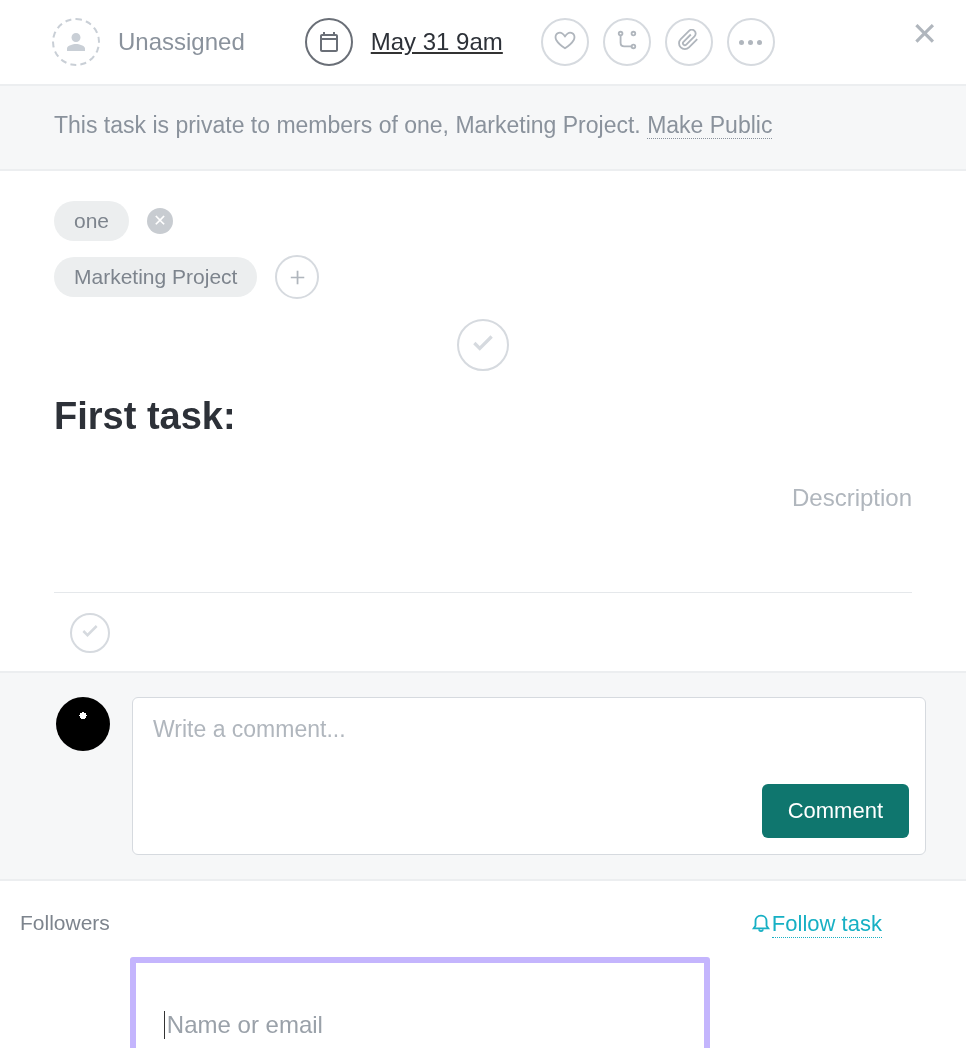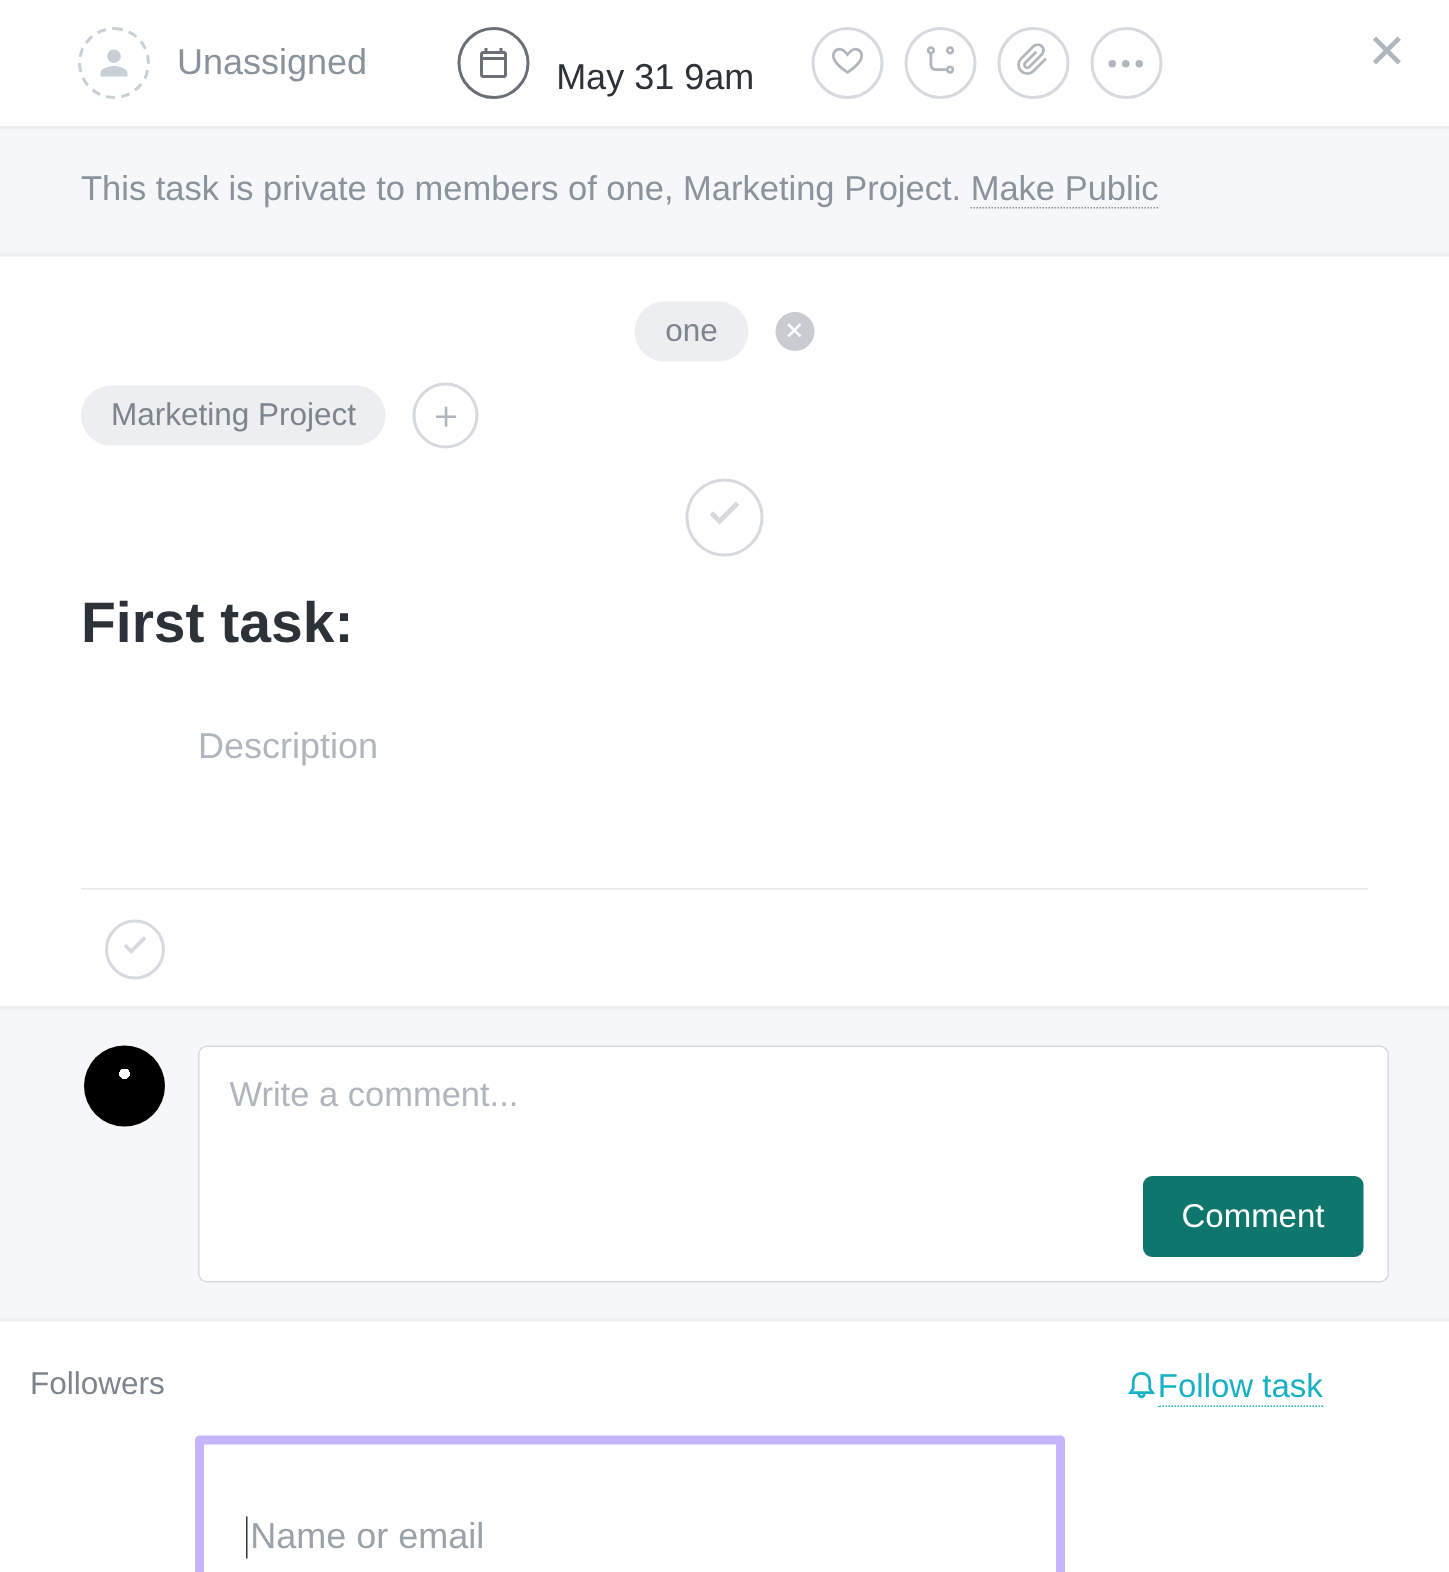--- a/index.html
+++ b/index.html
@@ -29,23 +29,24 @@
   .assignee-avatar {
     width: 48px; height: 48px;
     border: 2px dashed #c9cfd6;
     border-radius: 50%;
     display: flex; align-items: center; justify-content: center;
   }
   .assignee-avatar svg { width: 24px; height: 24px; fill: #c9cfd6; }
   .assignee-label { font-size: 24px; color: #8a929c; }
 
   .due {
-    display: flex; align-items: flex-end; gap: 18px;
+    display: flex; align-items: center; gap: 18px;
     margin-left: 60px;
     cursor: pointer;
+    text-decoration: underline;
   }
   .due-icon {
     width: 48px; height: 48px;
     border: 2px solid #6a6f77;
     border-radius: 50%;
     display: flex; align-items: center; justify-content: center;
   }
   .due-icon svg { width: 24px; height: 24px; fill: #6a6f77; }
   .due-label { font-size: 24px; color: #2d3138; font-weight: 500; }
 
@@ -81,21 +82,21 @@
   }
   .privacy .link {
     color: #8a929c;
     border-bottom: 1px dotted #8a929c;
     cursor: pointer;
   }
 
   
   .body { padding: 30px 54px 0; position: relative; }
 
-  .tags-row { display: flex; align-items: center; justify-content: center; }
+  .tags-row { display: flex; align-items: center; }
   .tag {
     display: inline-flex; align-items: center;
     background: #eceeef;
     color: #7d848d;
     font-size: 21px;
     padding: 8px 20px;
     border-radius: 999px;
     margin-right: 18px; margin-bottom: 14px;
     cursor: pointer;
   }
@@ -125,20 +126,21 @@
   .complete-btn svg { width: 26px; height: 26px; stroke: #d6dadf; stroke-width: 3; fill: none; }
   .task-title {
     font-size: 38px; font-weight: 700; color: #2d3138;
     border: none; outline: none; width: 100%;
   }
 
   .description {
     margin-left: 78px; margin-top: 46px;
     font-size: 24px; color: #b0b6bd;
     cursor: text;
+    text-align: right;
   }
 
   .divider { height:1px; background:#e5e8eb; margin: 80px 0 20px; margin-left:0; }
 
   .subtask-row { display:flex; align-items:center; gap:20px; margin-left:16px; }
   .sub-complete {
     width:40px; height:40px;
     border:2px solid #d6dadf; border-radius:50%;
     display:flex; align-items:center; justify-content:center;
     cursor:pointer; background:#fff;

